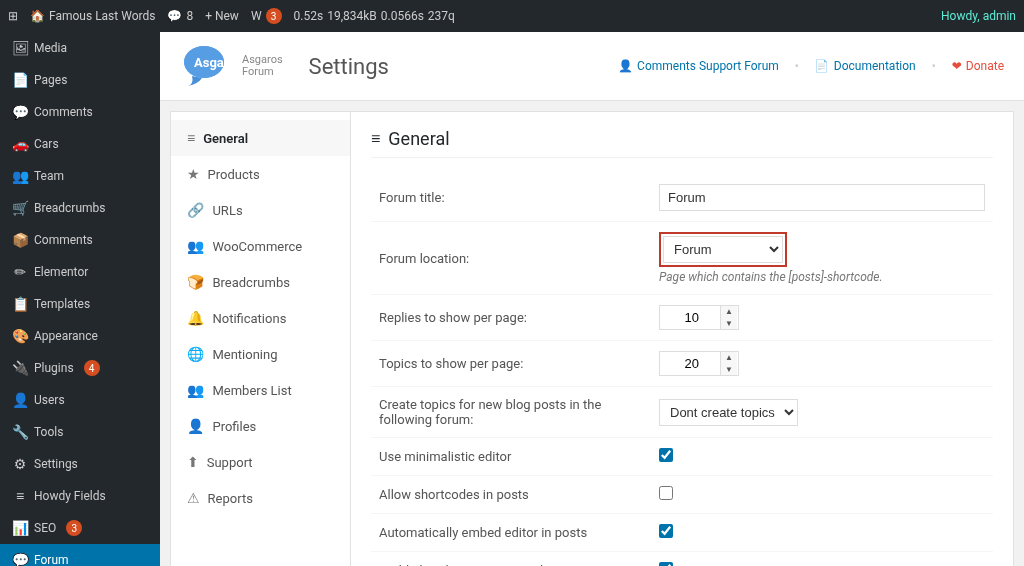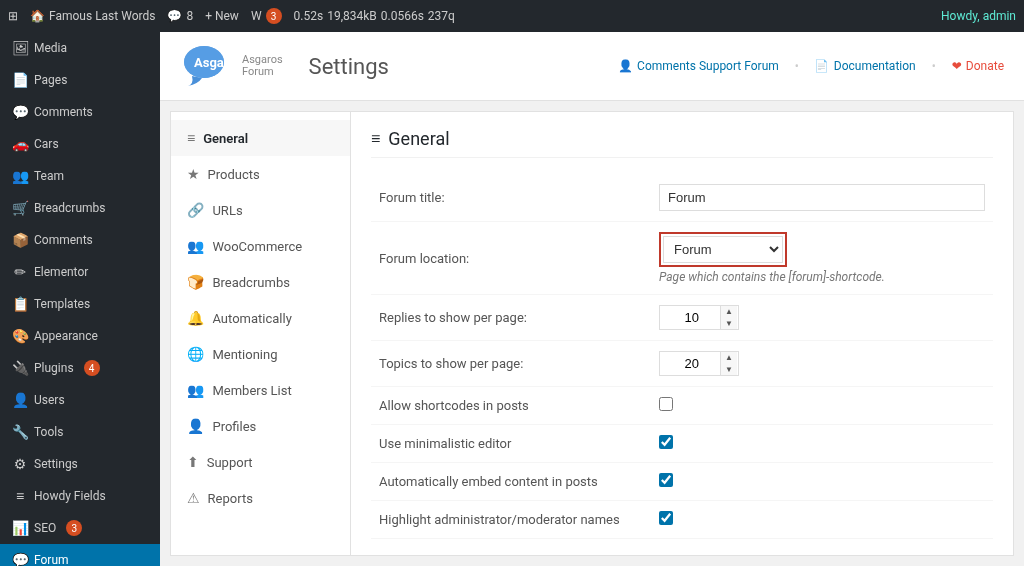--- a/index.html
+++ b/index.html
@@ -324,21 +324,21 @@
         <div class="settings-nav-item">
           <span class="nav-icon">👥</span>
           <span>WooCommerce</span>
         </div>
         <div class="settings-nav-item">
           <span class="nav-icon">🍞</span>
           <span>Breadcrumbs</span>
         </div>
         <div class="settings-nav-item">
           <span class="nav-icon">🔔</span>
-          <span>Automatically</span>
+          <span>Notifications</span>
         </div>
         <div class="settings-nav-item">
           <span class="nav-icon">🌐</span>
           <span>Mentioning</span>
         </div>
         <div class="settings-nav-item">
           <span class="nav-icon">👥</span>
           <span>Members List</span>
         </div>
         <div class="settings-nav-item">
@@ -370,21 +370,21 @@
               </td>
             </tr>
             <tr>
               <td class="label-col">Forum location:</td>
               <td class="field-col">
                 <div style="display:inline-block;border:2px solid #c0392b;padding:2px;">
                   <select class="form-select">
                     <option>Forum</option>
                   </select>
                 </div>
-                <span class="field-hint">Page which contains the [forum]-shortcode.</span>
+                <span class="field-hint">Page which contains the [posts]-shortcode.</span>
               </td>
             </tr>
             <tr>
               <td class="label-col">Replies to show per page:</td>
               <td class="field-col">
                 <div class="number-input-wrap">
                   <input type="number" class="num-input" value="10" style="">
                   <div class="num-spinners">
                     <button class="num-spinner">▲</button>
                     <button class="num-spinner">▼</button>
@@ -398,33 +398,41 @@
                 <div class="number-input-wrap">
                   <input type="number" class="num-input" value="20" style="">
                   <div class="num-spinners">
                     <button class="num-spinner">▲</button>
                     <button class="num-spinner">▼</button>
                   </div>
                 </div>
               </td>
             </tr>
             <tr>
+              <td class="label-col">Create topics for new blog posts in the following forum:</td>
+              <td class="field-col">
+                <select class="form-select">
+                  <option>Dont create topics</option>
+                </select>
+              </td>
+            </tr>
+            <tr>
+              <td class="label-col">Use minimalistic editor</td>
+              <td class="field-col">
+                <input type="checkbox" checked="" style="">
+              </td>
+            </tr>
+            <tr>
               <td class="label-col">Allow shortcodes in posts</td>
               <td class="field-col">
                 <input type="checkbox" style="">
               </td>
             </tr>
             <tr>
-              <td class="label-col">Use minimalistic editor</td>
-              <td class="field-col">
-                <input type="checkbox" checked="" style="">
-              </td>
-            </tr>
-            <tr>
-              <td class="label-col">Automatically embed content in posts</td>
+              <td class="label-col">Automatically embed editor in posts</td>
               <td class="field-col">
                 <input type="checkbox" checked="" style="">
               </td>
             </tr>
             <tr>
               <td class="label-col">Highlight administrator/moderator names</td>
               <td class="field-col">
                 <input type="checkbox" checked="" style="">
               </td>
             </tr>

